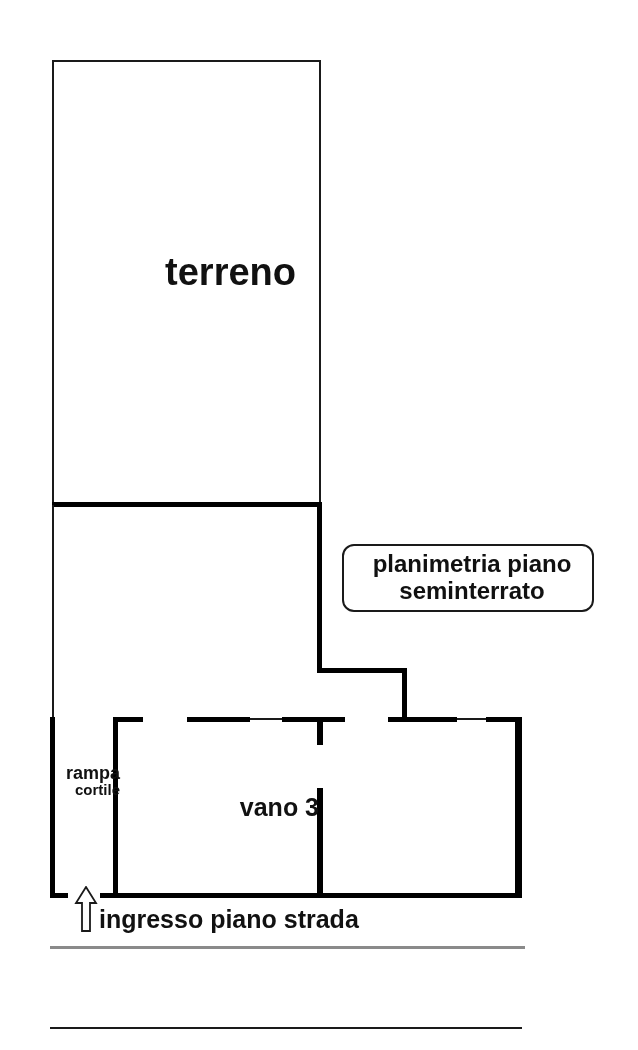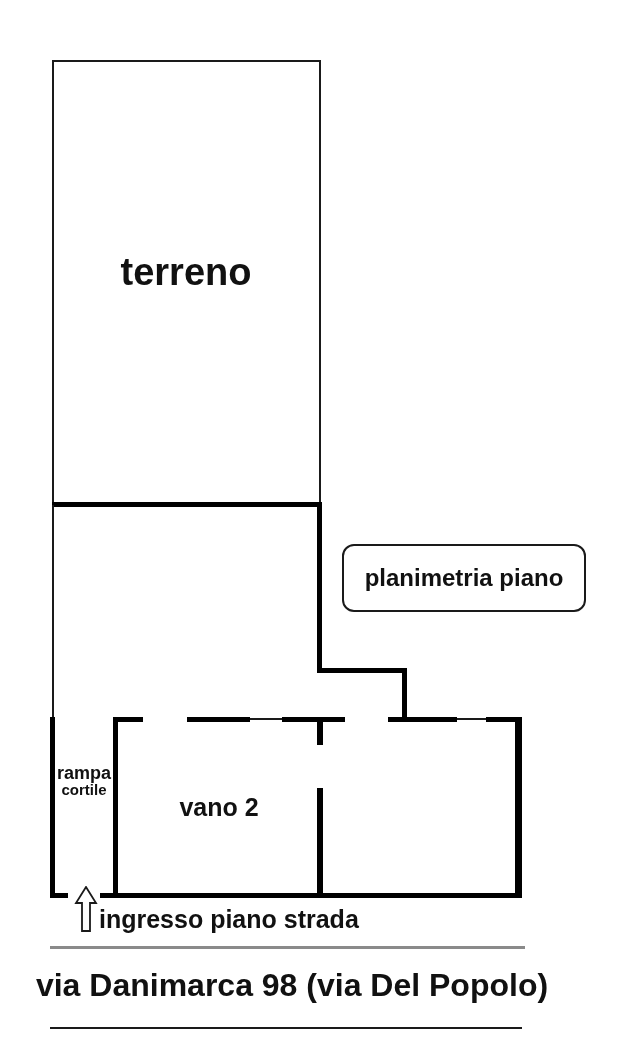--- a/index.html
+++ b/index.html
@@ -17,36 +17,37 @@
     font-family:"Liberation Sans", sans-serif;
     color:var(--text);
     overflow:hidden;
   }
   .wall{position:absolute;background:var(--wall);}
   .thinline{position:absolute;background:var(--thin);}
   .label{
     position:absolute;
     font-weight:bold;
     color:var(--text);
-    text-align:center;
+    text-align:right;
     white-space:nowrap;
     line-height:1.1;
   }
   #lbl-terreno{left:76px;top:252px;width:220px;font-size:38px;}
   #lbl-cortile{left:79px;top:589px;width:200px;font-size:24px;}
   #lbl-vano2{left:119px;top:794px;width:200px;font-size:25px;}
   #lbl-vano1{left:327px;top:794px;width:200px;font-size:25px;}
   #lbl-rampa{left:48px;top:764px;width:72px;font-size:18px;line-height:1.0;}
   #lbl-rampa .sub{font-size:15px;display:block;}
   #callout{
     position:absolute;left:342px;top:544px;width:240px;height:64px;
     border:2px solid var(--thin);border-radius:12px;
     display:flex;flex-direction:column;align-items:center;justify-content:center;
     font-weight:bold;font-size:24px;line-height:1.12;text-align:center;
     background:var(--bg);
+    padding-left:8px;
   }
   #lbl-ingresso{left:99px;top:906px;width:260px;text-align:left;font-size:25px;}
   #footer-title{
     left:24px;top:968px;width:536px;font-size:32px;letter-spacing:0px;
   }
   #rule-gray{position:absolute;left:50px;top:946px;width:475px;height:3px;background:var(--gray);}
   #rule-dark{position:absolute;left:50px;top:1027px;width:472px;height:2px;background:var(--thin);}
   #entrance-arrow{position:absolute;left:74px;top:886px;width:24px;height:46px;}
 </style>
 </head>
@@ -77,32 +78,32 @@
   <div class="wall" style="left:486px;top:717px;width:36px;height:5px;"></div>
 
   <div class="wall" style="left:113px;top:717px;width:5px;height:181px;"></div>
   <div class="wall" style="left:317px;top:717px;width:6px;height:28px;"></div>
   <div class="wall" style="left:317px;top:788px;width:6px;height:105px;"></div>
   <div class="wall" style="left:515px;top:717px;width:7px;height:181px;"></div>
 
   <div class="wall" style="left:100px;top:893px;width:422px;height:5px;"></div>
 
   <div class="label" id="lbl-terreno">terreno</div>
-  <div class="label" id="lbl-vano2">vano 2</div>
+  <div class="label" id="lbl-vano2">vano 3</div>
   <div class="label" id="lbl-rampa">
     <span>rampa</span>
     <span class="sub">cortile</span>
   </div>
 
   <div id="callout">
     <span>planimetria piano</span>
+    <span>seminterrato</span>
   </div>
 
   <svg id="entrance-arrow" viewBox="0 0 24 46">
     <polygon points="12,1 22,17 16,17 16,45 8,45 8,17 2,17" fill="#ffffff" stroke="#1a1a1a" stroke-width="1.8" stroke-linejoin="miter"></polygon>
   </svg>
   <div class="label" id="lbl-ingresso">ingresso piano strada</div>
 
   <div id="rule-gray"></div>
-  <div class="label" id="footer-title">via Danimarca 98 (via Del Popolo)</div>
   <div id="rule-dark"></div>
 
 </div>
 
 </body></html>

